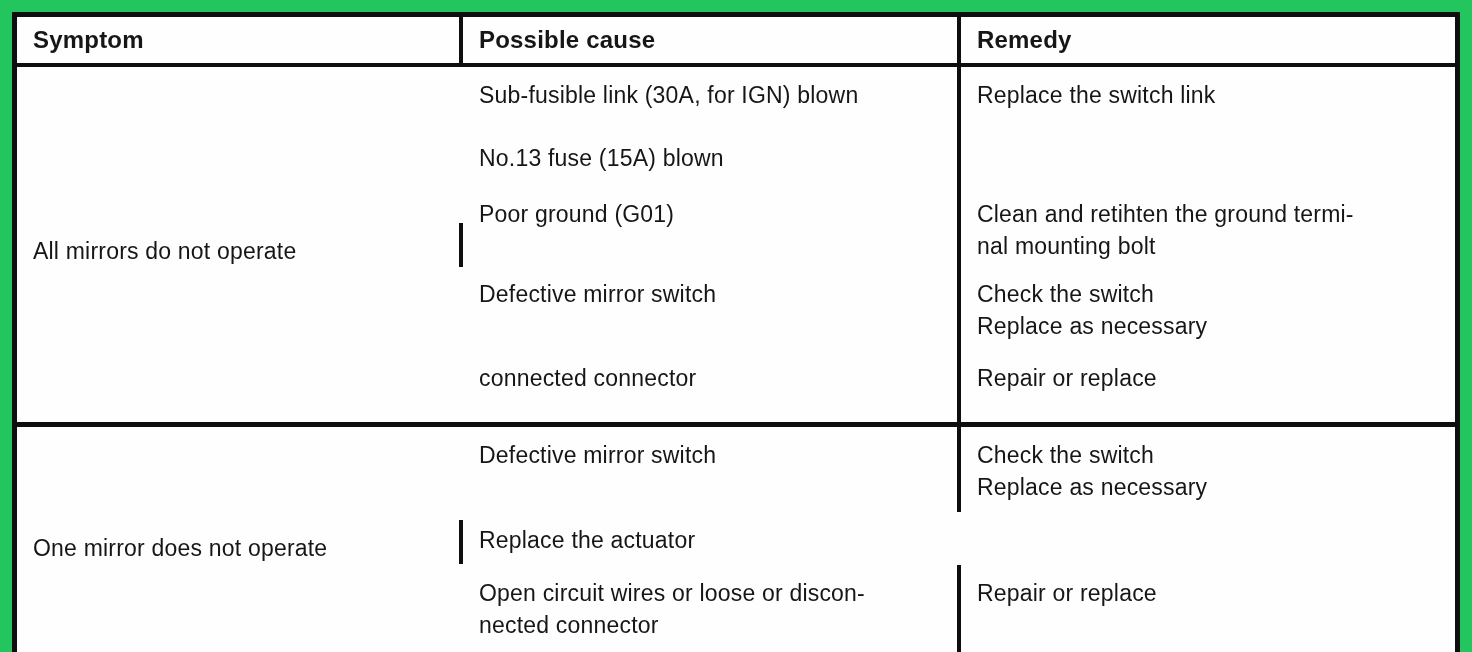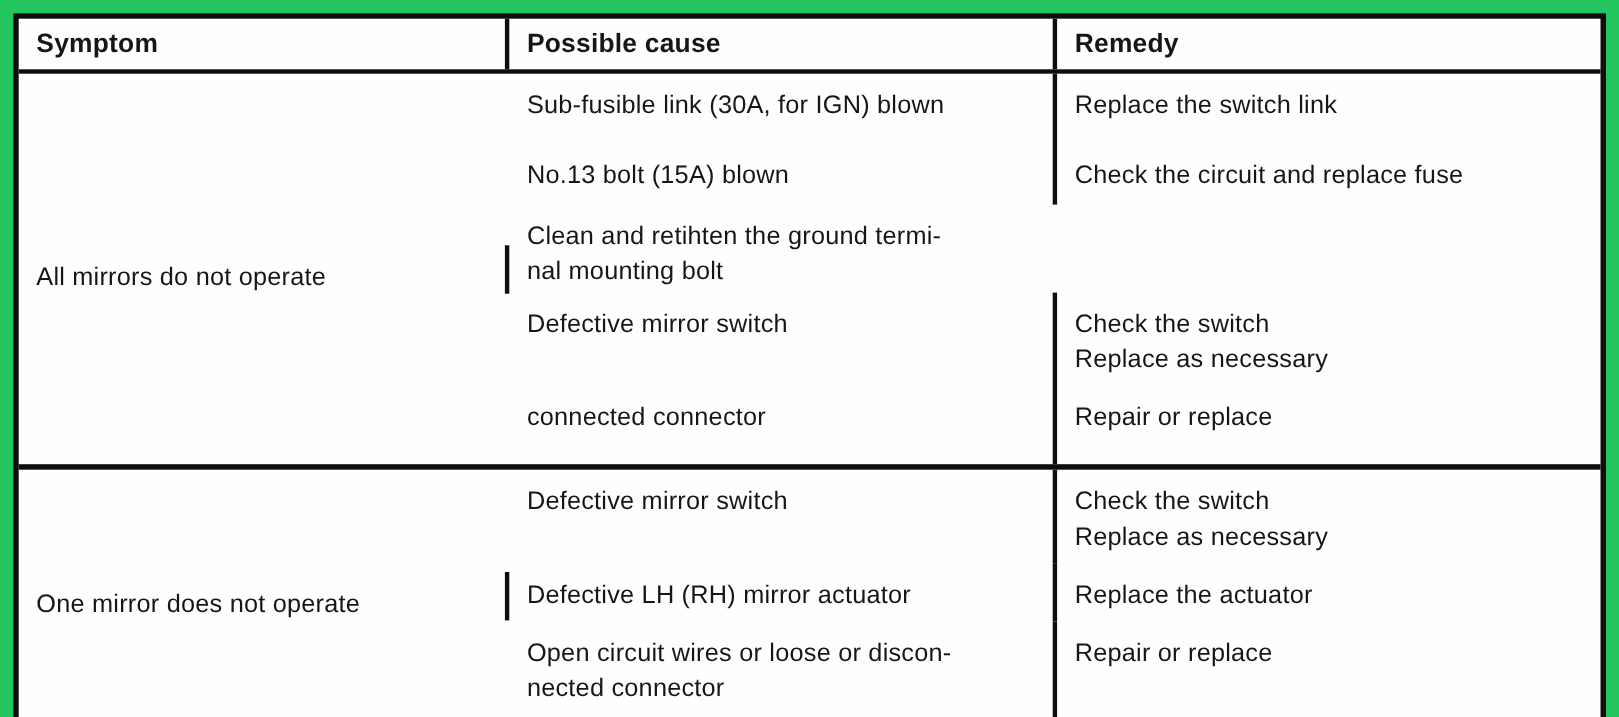--- a/index.html
+++ b/index.html
@@ -101,28 +101,28 @@
           <div class="cell col-cause">
             <div>Sub-fusible link (30A, for IGN) blown</div>
           </div>
           <div class="cell col-remedy">
             <div>Replace the switch link</div>
           </div>
         </div>
 
         <div class="subrow">
           <div class="cell col-cause">
-            <div>No.13 bolt (15A) blown</div>
-          </div>
-          <div class="cell col-remedy">
-            <div>Check the circuit and replace fuse</div>
+            <div>No.13 fuse (15A) blown</div>
           </div>
         </div>
 
         <div class="subrow">
+          <div class="cell col-cause">
+            <div>Poor ground (G01)</div>
+          </div>
           <div class="cell col-remedy">
             <div>Clean and retihten the ground termi-</div>
             <div>nal mounting bolt</div>
           </div>
         </div>
 
         <div class="subrow">
           <div class="cell col-cause">
             <div>Defective mirror switch</div>
           </div>
@@ -154,23 +154,20 @@
           <div class="cell col-cause">
             <div>Defective mirror switch</div>
           </div>
           <div class="cell col-remedy">
             <div>Check the switch</div>
             <div>Replace as necessary</div>
           </div>
         </div>
 
         <div class="subrow">
-          <div class="cell col-cause">
-            <div>Defective LH (RH) mirror actuator</div>
-          </div>
           <div class="cell col-remedy">
             <div>Replace the actuator</div>
           </div>
         </div>
 
         <div class="subrow">
           <div class="cell col-cause">
             <div>Open circuit wires or loose or discon-</div>
             <div>nected connector</div>
           </div>

